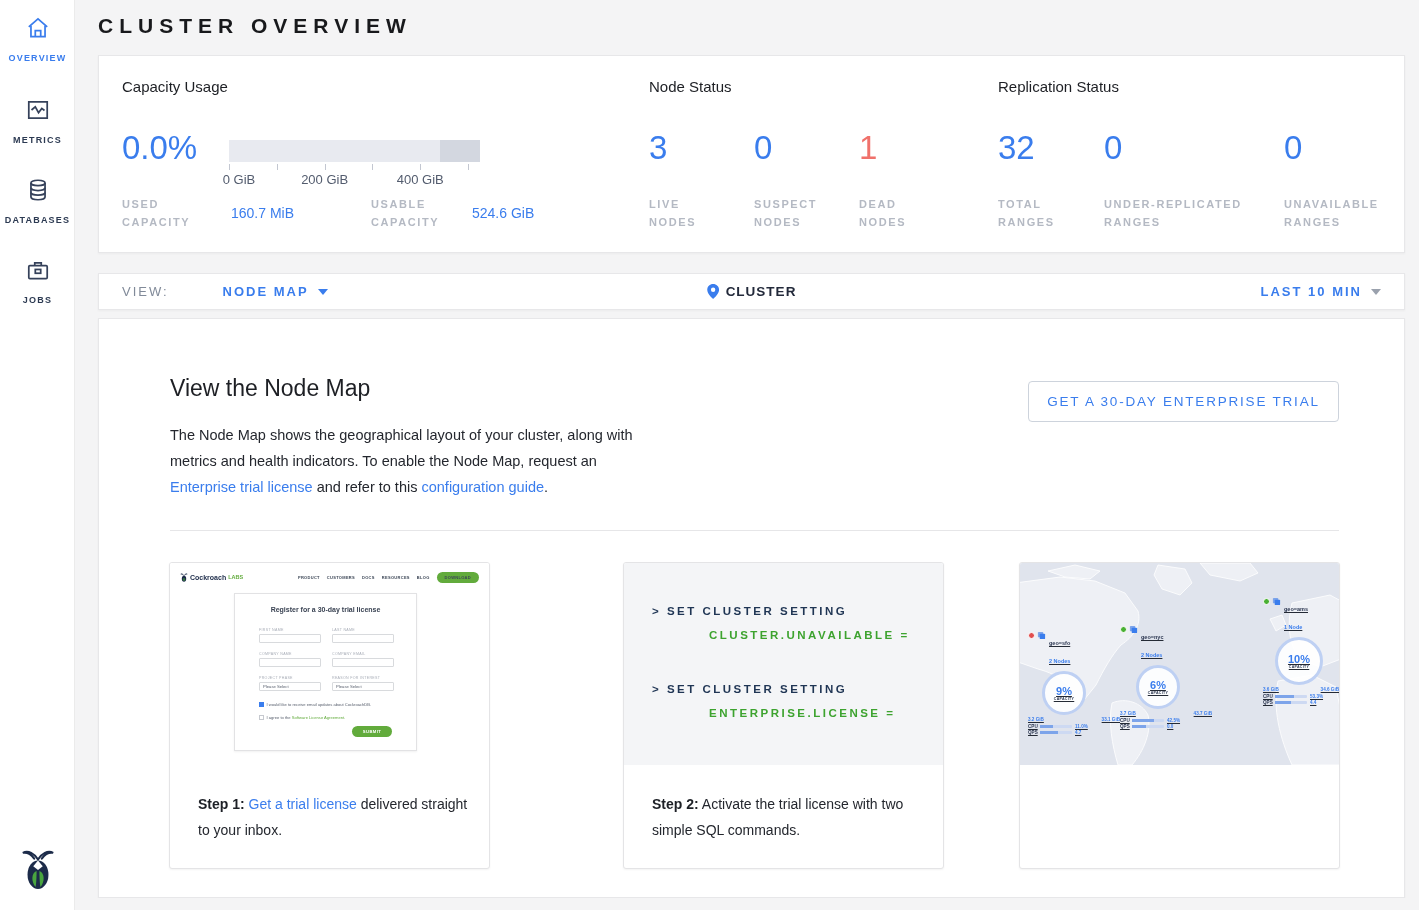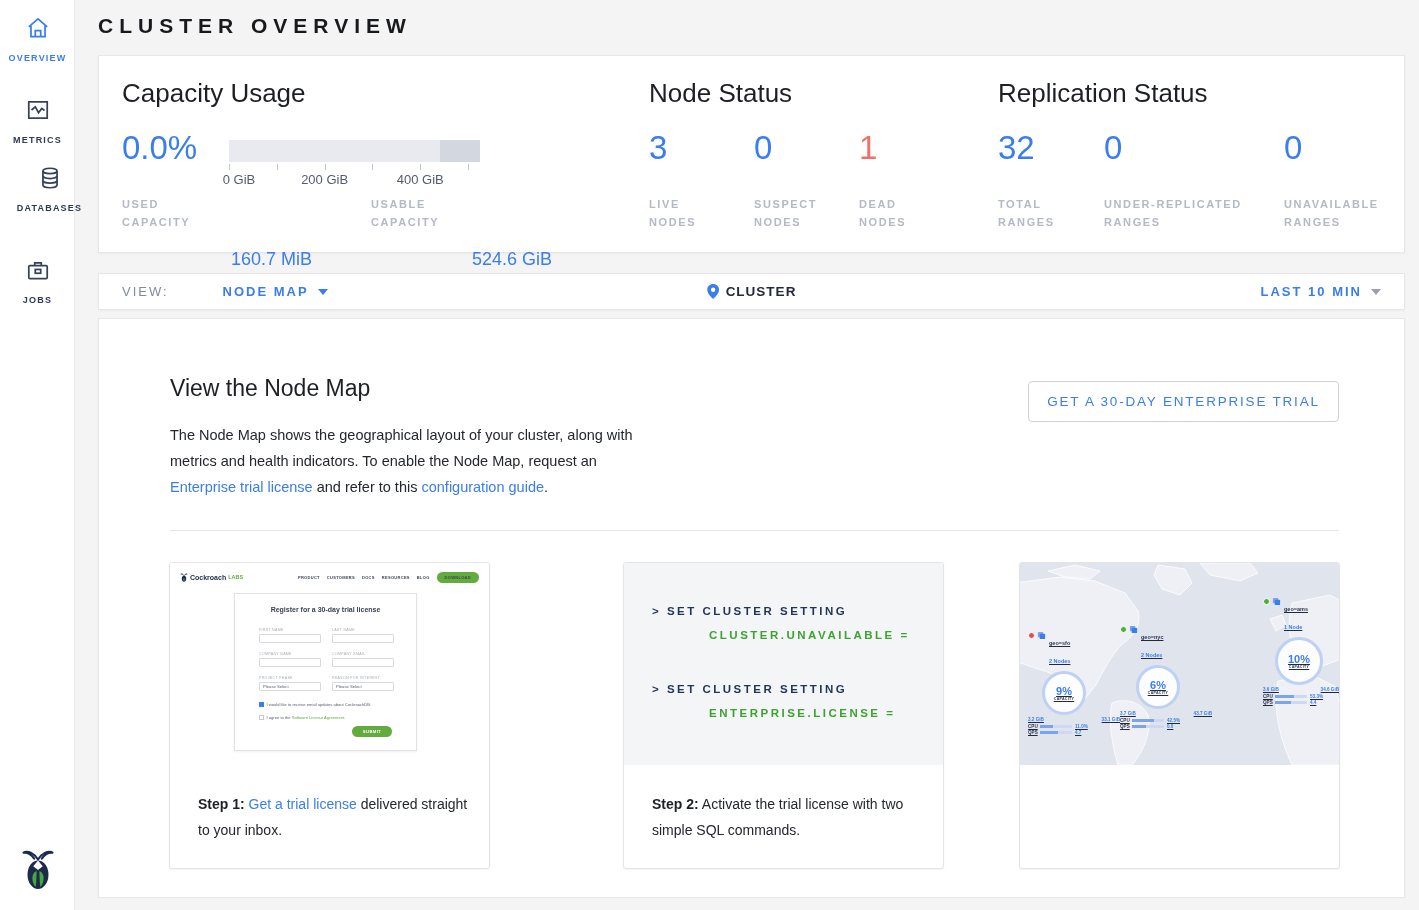--- a/index.html
+++ b/index.html
@@ -16,25 +16,25 @@
   .nav-item svg { stroke:#35415a; }
   .nav-item.active svg { stroke:#3a7ded; }
   .side-logo { position:absolute; left:0; bottom:14px; width:75px; text-align:center; }
 
   
   .page-title { position:absolute; left:98px; top:14px; font-size:21px; font-weight:600; letter-spacing:6px; color:#18191c; }
 
   
   .card { background:#fff; border:1px solid #e7e7e9; box-shadow:0 1px 2px rgba(0,0,0,.04); }
   .summary-card { position:absolute; left:98px; top:55px; width:1307px; height:198px; }
-  .sec-title { position:absolute; top:22px; font-size:26px; font-weight:500; color:#1d1f24; }
+  .sec-title { position:absolute; top:22px; font-size:15px; font-weight:500; color:#1d1f24; }
   .big-num { position:absolute; top:73px; font-size:33px; font-weight:500; color:#3a7ded; }
   .big-num.alert { color:#f0716b; }
   .cap-label { position:absolute; top:139px; font-size:11px; font-weight:600; letter-spacing:1.6px; color:#b4b9c3; line-height:18px; }
-  .cap-value { position:absolute; top:149px; font-size:18px; font-weight:500; color:#3a7ded;margin-top:44px; }
+  .cap-value { position:absolute; top:149px; font-size:14px; font-weight:500; color:#3a7ded; }
 
   
   .cap-pct { left:23px; }
   .cap-bar-wrap { position:absolute; left:130px; top:84px; width:251px; }
   .cap-bar { position:relative; width:251px; height:22px; background:#e8eaf0; }
   .cap-bar .seg-dark { position:absolute; right:0; top:0; height:22px; width:16%; background:#d3d7e0; }
   .cap-ticks { position:relative; height:6px; margin-top:2px; }
   .cap-tick { position:absolute; top:0; width:1px; height:6px; background:#c3c7d1; }
   .cap-axis { position:relative; height:16px; margin-top:2px; }
   .cap-axis span { position:absolute; transform:translateX(-50%); font-size:13px; color:#535c6e; white-space:nowrap;text-align:right; }
@@ -134,21 +134,21 @@
     </div>
     <div class="nav-item" style="top:97px;">
       <span class="nv-icon">
         <svg width="26" height="26" viewBox="0 0 24 24" fill="none" stroke-width="1.6">
             <rect x="3.5" y="4.5" width="17" height="15"></rect>
             <path d="M6 12 L9.5 9 L12.5 14.5 L15.5 10.5 L18 12.5"></path>
           </svg>
       </span>
       <span class="nv-label">METRICS</span>
     </div>
-    <div class="nav-item" style="top:165px;margin-left:12px;">
+    <div class="nav-item" style="top:177px;">
       <span class="nv-icon">
         <svg width="26" height="26" viewBox="0 0 24 24" fill="none" stroke-width="1.6">
             <ellipse cx="12" cy="5.5" rx="6.5" ry="2.5"></ellipse>
             <path d="M5.5 5.5 V18.5 C5.5 19.9 8.4 21 12 21 C15.6 21 18.5 19.9 18.5 18.5 V5.5"></path>
             <path d="M5.5 10 C5.5 11.4 8.4 12.5 12 12.5 C15.6 12.5 18.5 11.4 18.5 10"></path>
             <path d="M5.5 14.3 C5.5 15.7 8.4 16.8 12 16.8 C15.6 16.8 18.5 15.7 18.5 14.3"></path>
           </svg>
       </span>
       <span class="nv-label">DATABASES</span>
     </div>

